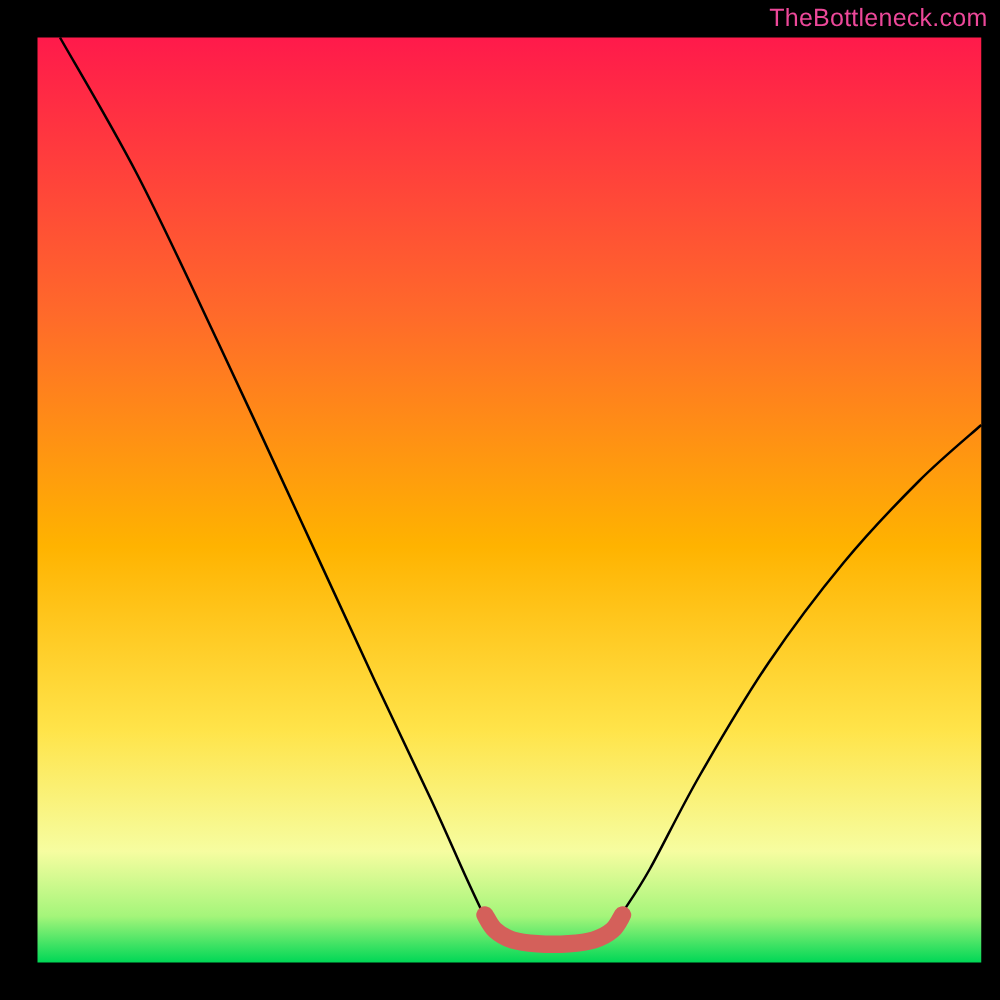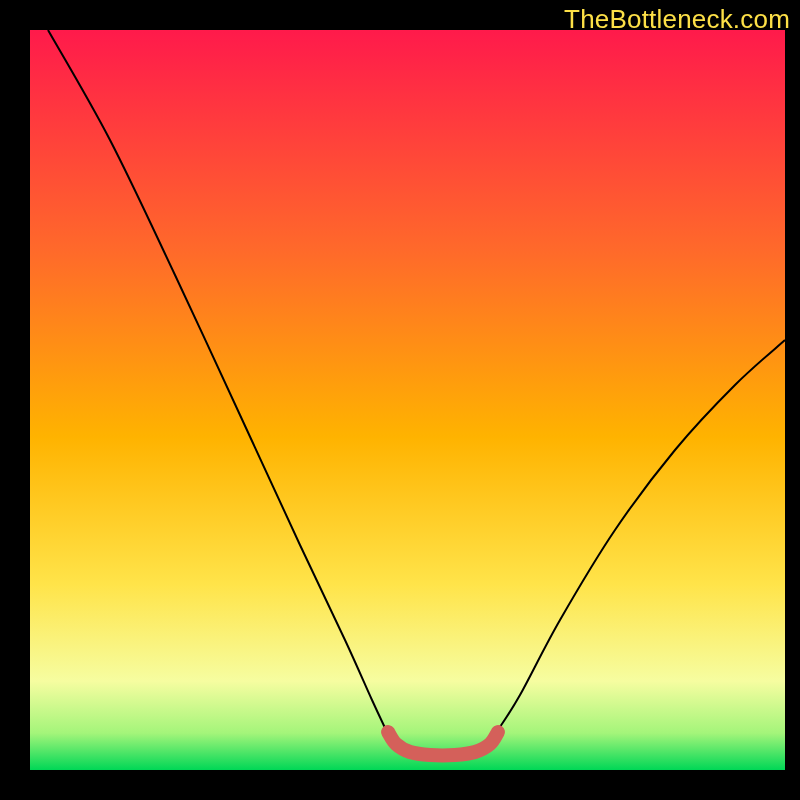--- a/index.html
+++ b/index.html
@@ -13,22 +13,22 @@
   }
   .stage {
     position: relative;
     width: 800px;
     height: 800px;
   }
   .watermark {
     position: absolute;
     top: 4px;
     right: 10px;
-    color: #fde047;
-    font-size: 26px;
+    color: #ec4899;
+    font-size: 20px;
     font-weight: 500;
     letter-spacing: 0.2px;
     z-index: 5;
   }
   svg.plot {
     position: absolute;
     left: 0;
     top: 0;
     width: 800px;
     height: 800px;

